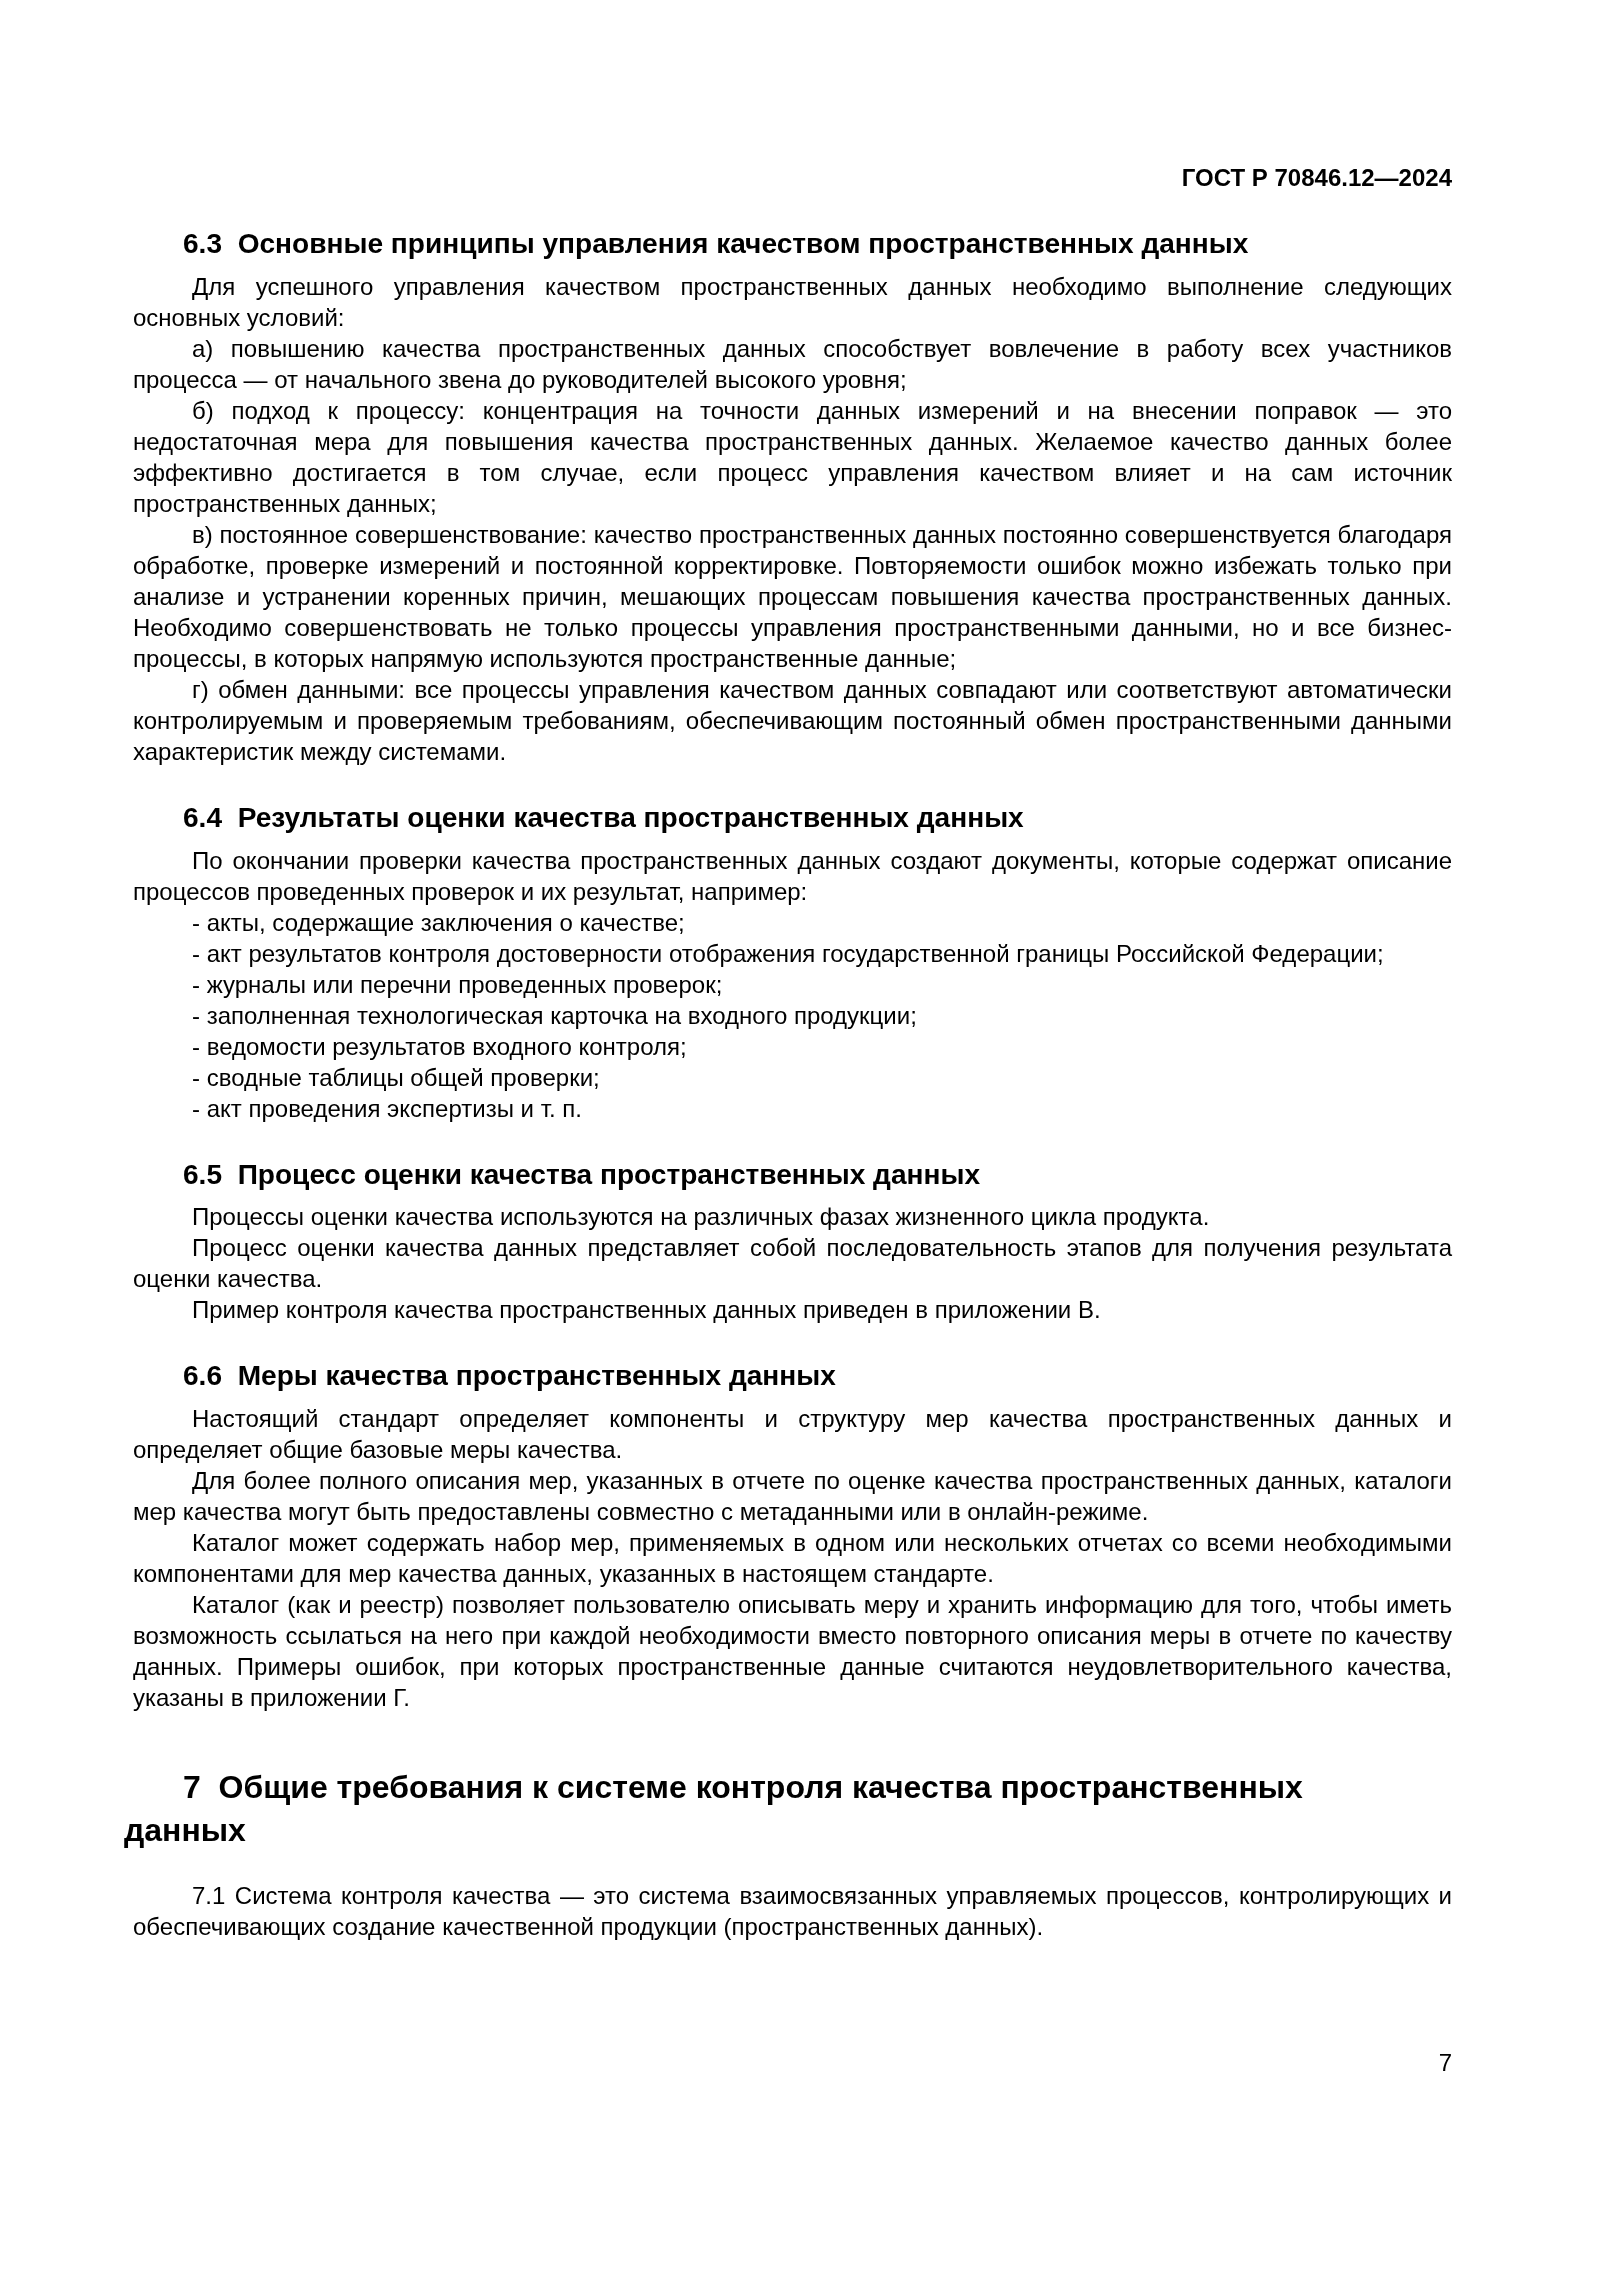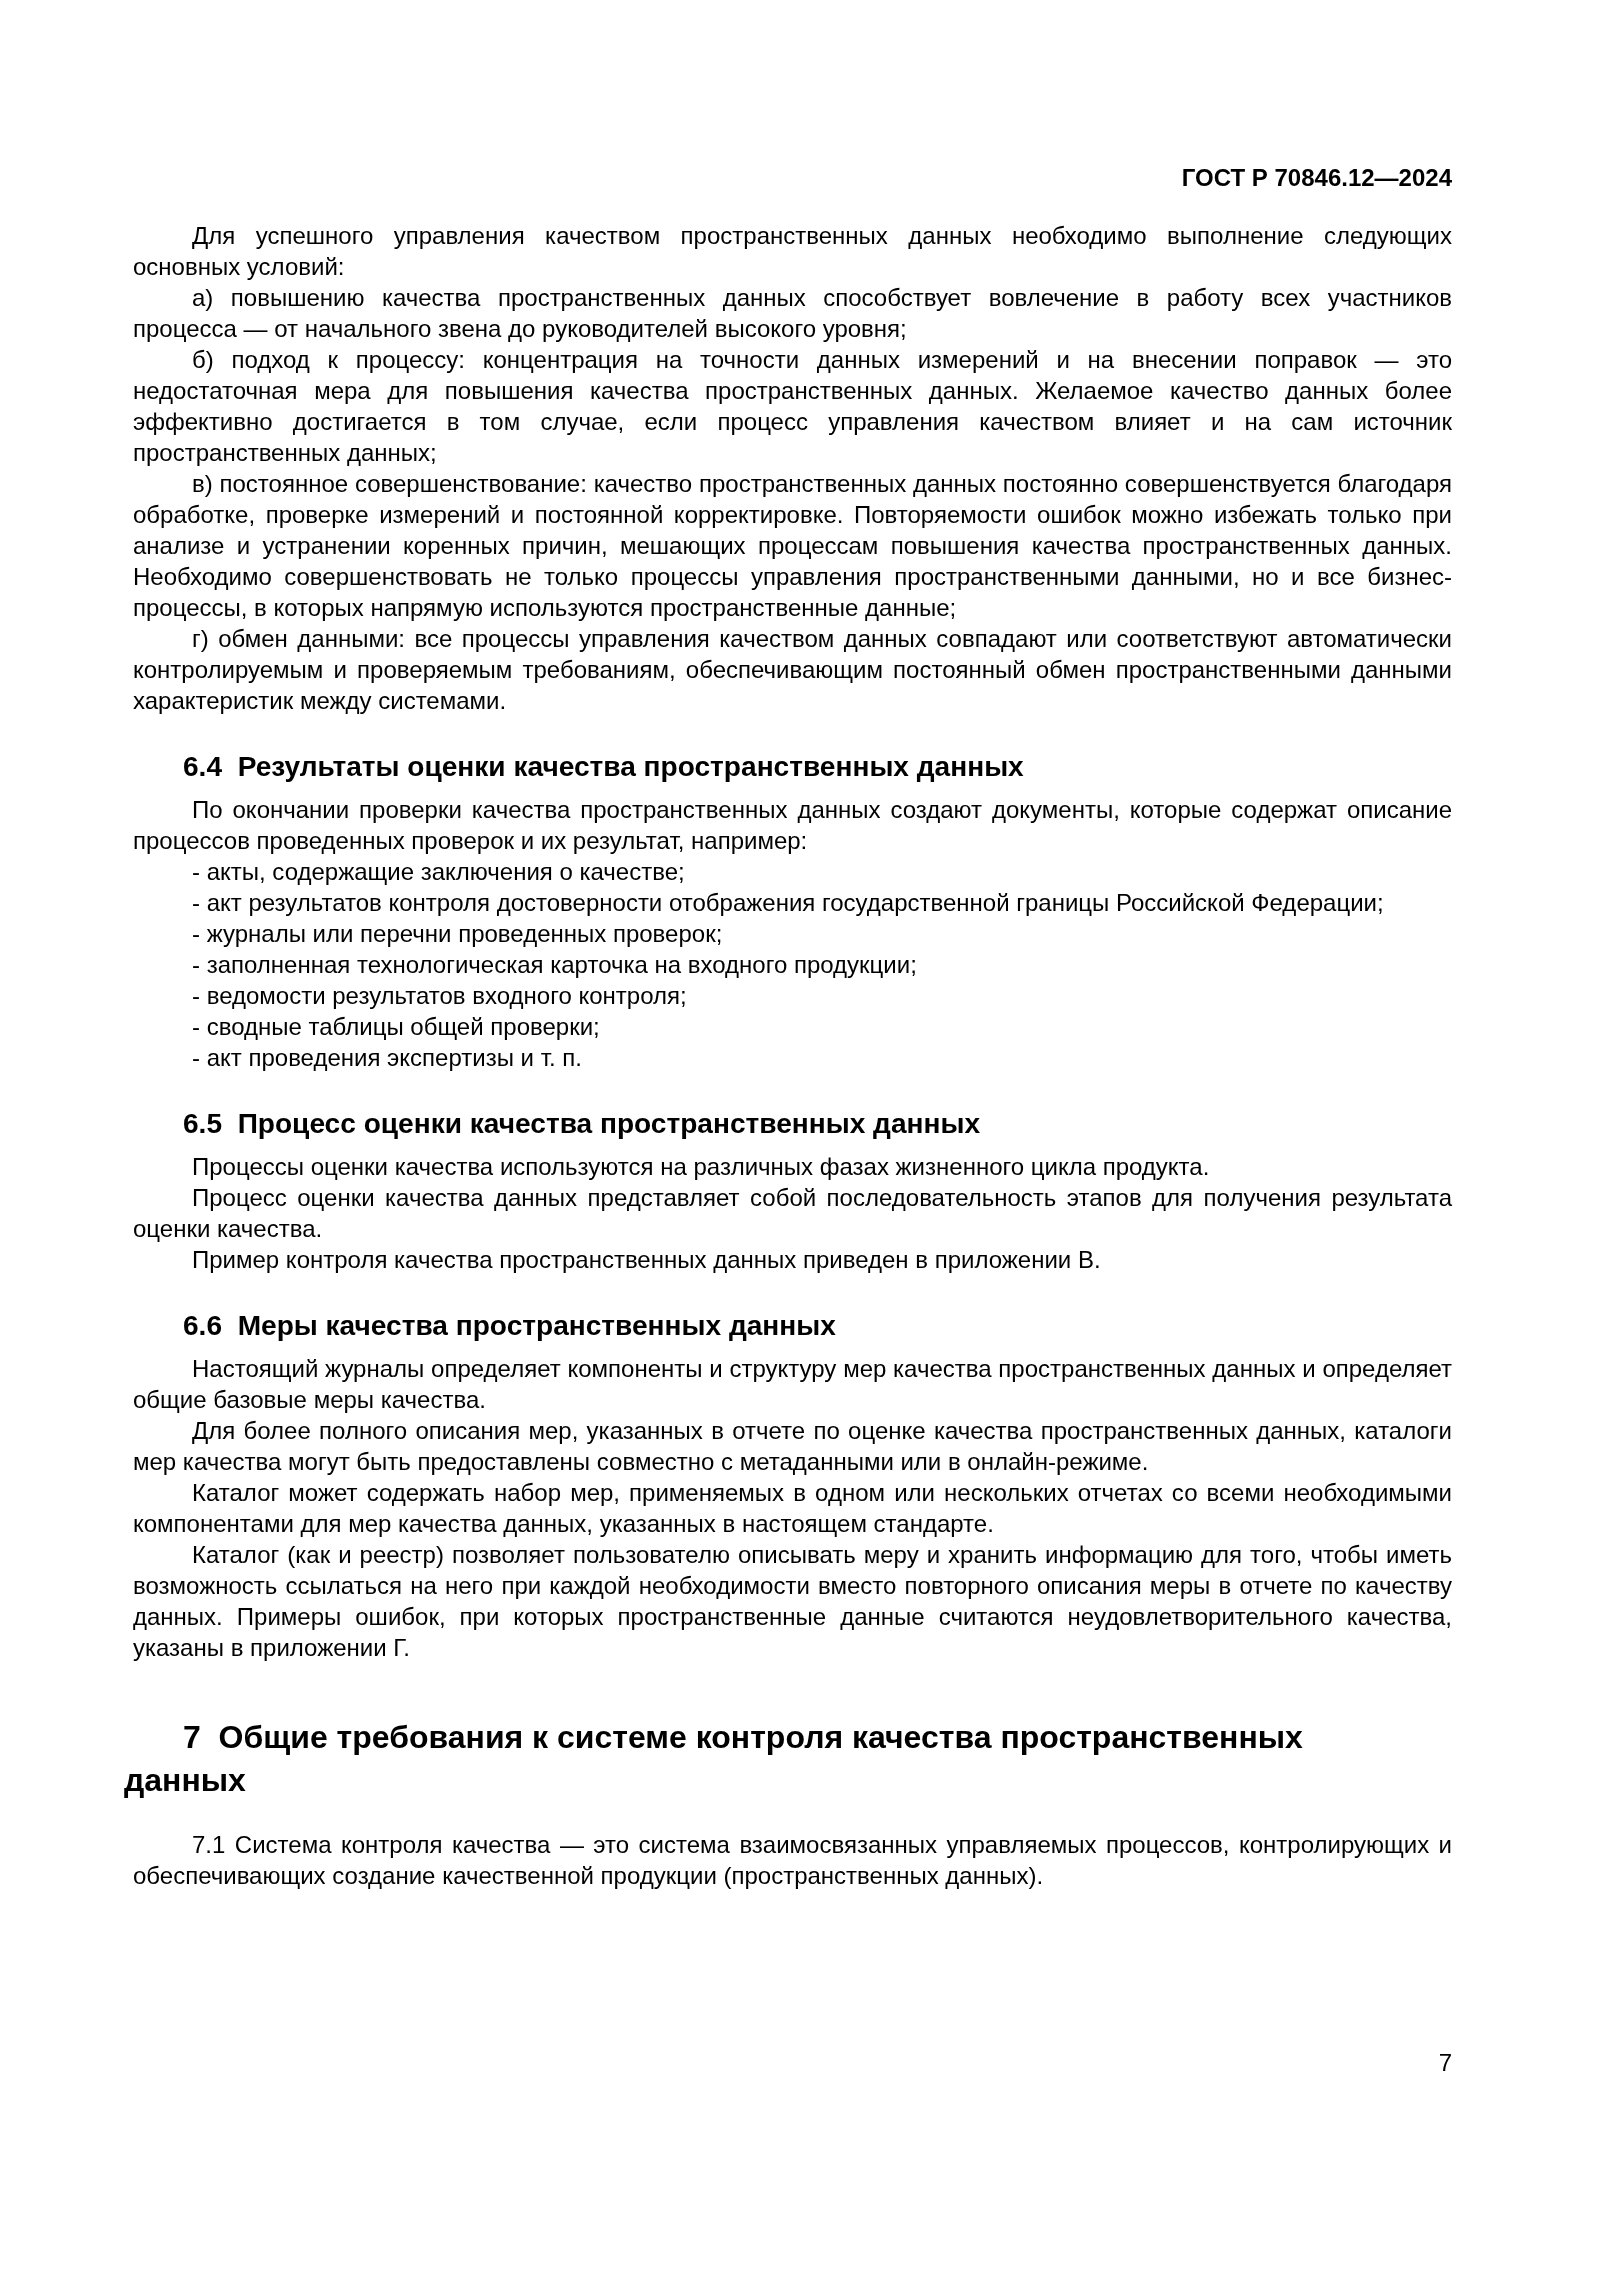--- a/index.html
+++ b/index.html
@@ -51,20 +51,21 @@
   }
 </style>
 </head>
 <body>
 
 <div class="page">
 
   <div class="doc-header">ГОСТ Р 70846.12—2024</div>
 
   <section>
+    <h3 class="h-small">6.3  Основные принципы управления качеством пространственных данных</h3>
     <p class="para">Для успешного управления качеством пространственных данных необходимо выполнение следующих основных условий:</p>
     <p class="para">а) повышению качества пространственных данных способствует вовлечение в работу всех участников процесса — от начального звена до руководителей высокого уровня;</p>
     <p class="para">б) подход к процессу: концентрация на точности данных измерений и на внесении поправок — это недостаточная мера для повышения качества пространственных данных. Желаемое качество данных более эффективно достигается в том случае, если процесс управления качеством влияет и на сам источник пространственных данных;</p>
     <p class="para">в) постоянное совершенствование: качество пространственных данных постоянно совершенствуется благодаря обработке, проверке измерений и постоянной корректировке. Повторяемости ошибок можно избежать только при анализе и устранении коренных причин, мешающих процессам повышения качества пространственных данных. Необходимо совершенствовать не только процессы управления пространственными данными, но и все бизнес-процессы, в которых напрямую используются пространственные данные;</p>
     <p class="para">г) обмен данными: все процессы управления качеством данных совпадают или соответствуют автоматически контролируемым и проверяемым требованиям, обеспечивающим постоянный обмен пространственными данными характеристик между системами.</p>
   </section>
 
   <section>
     <h3 class="h-small">6.4  Результаты оценки качества пространственных данных</h3>
     <p class="para">По окончании проверки качества пространственных данных создают документы, которые содержат описание процессов проведенных проверок и их результат, например:</p>
@@ -79,21 +80,21 @@
 
   <section>
     <h3 class="h-small">6.5  Процесс оценки качества пространственных данных</h3>
     <p class="para">Процессы оценки качества используются на различных фазах жизненного цикла продукта.</p>
     <p class="para">Процесс оценки качества данных представляет собой последовательность этапов для получения результата оценки качества.</p>
     <p class="para">Пример контроля качества пространственных данных приведен в приложении В.</p>
   </section>
 
   <section>
     <h3 class="h-small">6.6  Меры качества пространственных данных</h3>
-    <p class="para">Настоящий журналы определяет компоненты и структуру мер качества пространственных данных и определяет общие базовые меры качества.</p>
+    <p class="para">Настоящий стандарт определяет компоненты и структуру мер качества пространственных данных и определяет общие базовые меры качества.</p>
     <p class="para">Для более полного описания мер, указанных в отчете по оценке качества пространственных данных, каталоги мер качества могут быть предоставлены совместно с метаданными или в онлайн-режиме.</p>
     <p class="para">Каталог может содержать набор мер, применяемых в одном или нескольких отчетах со всеми необходимыми компонентами для мер качества данных, указанных в настоящем стандарте.</p>
     <p class="para">Каталог (как и реестр) позволяет пользователю описывать меру и хранить информацию для того, чтобы иметь возможность ссылаться на него при каждой необходимости вместо повторного описания меры в отчете по качеству данных. Примеры ошибок, при которых пространственные данные считаются неудовлетворительного качества, указаны в приложении Г.</p>
   </section>
 
   <section>
     <h2 class="h-big">7  Общие требования к системе контроля качества пространственных данных</h2>
     <p class="para">7.1 Система контроля качества — это система взаимосвязанных управляемых процессов, контролирующих и обеспечивающих создание качественной продукции (пространственных данных).</p>
   </section>
 

